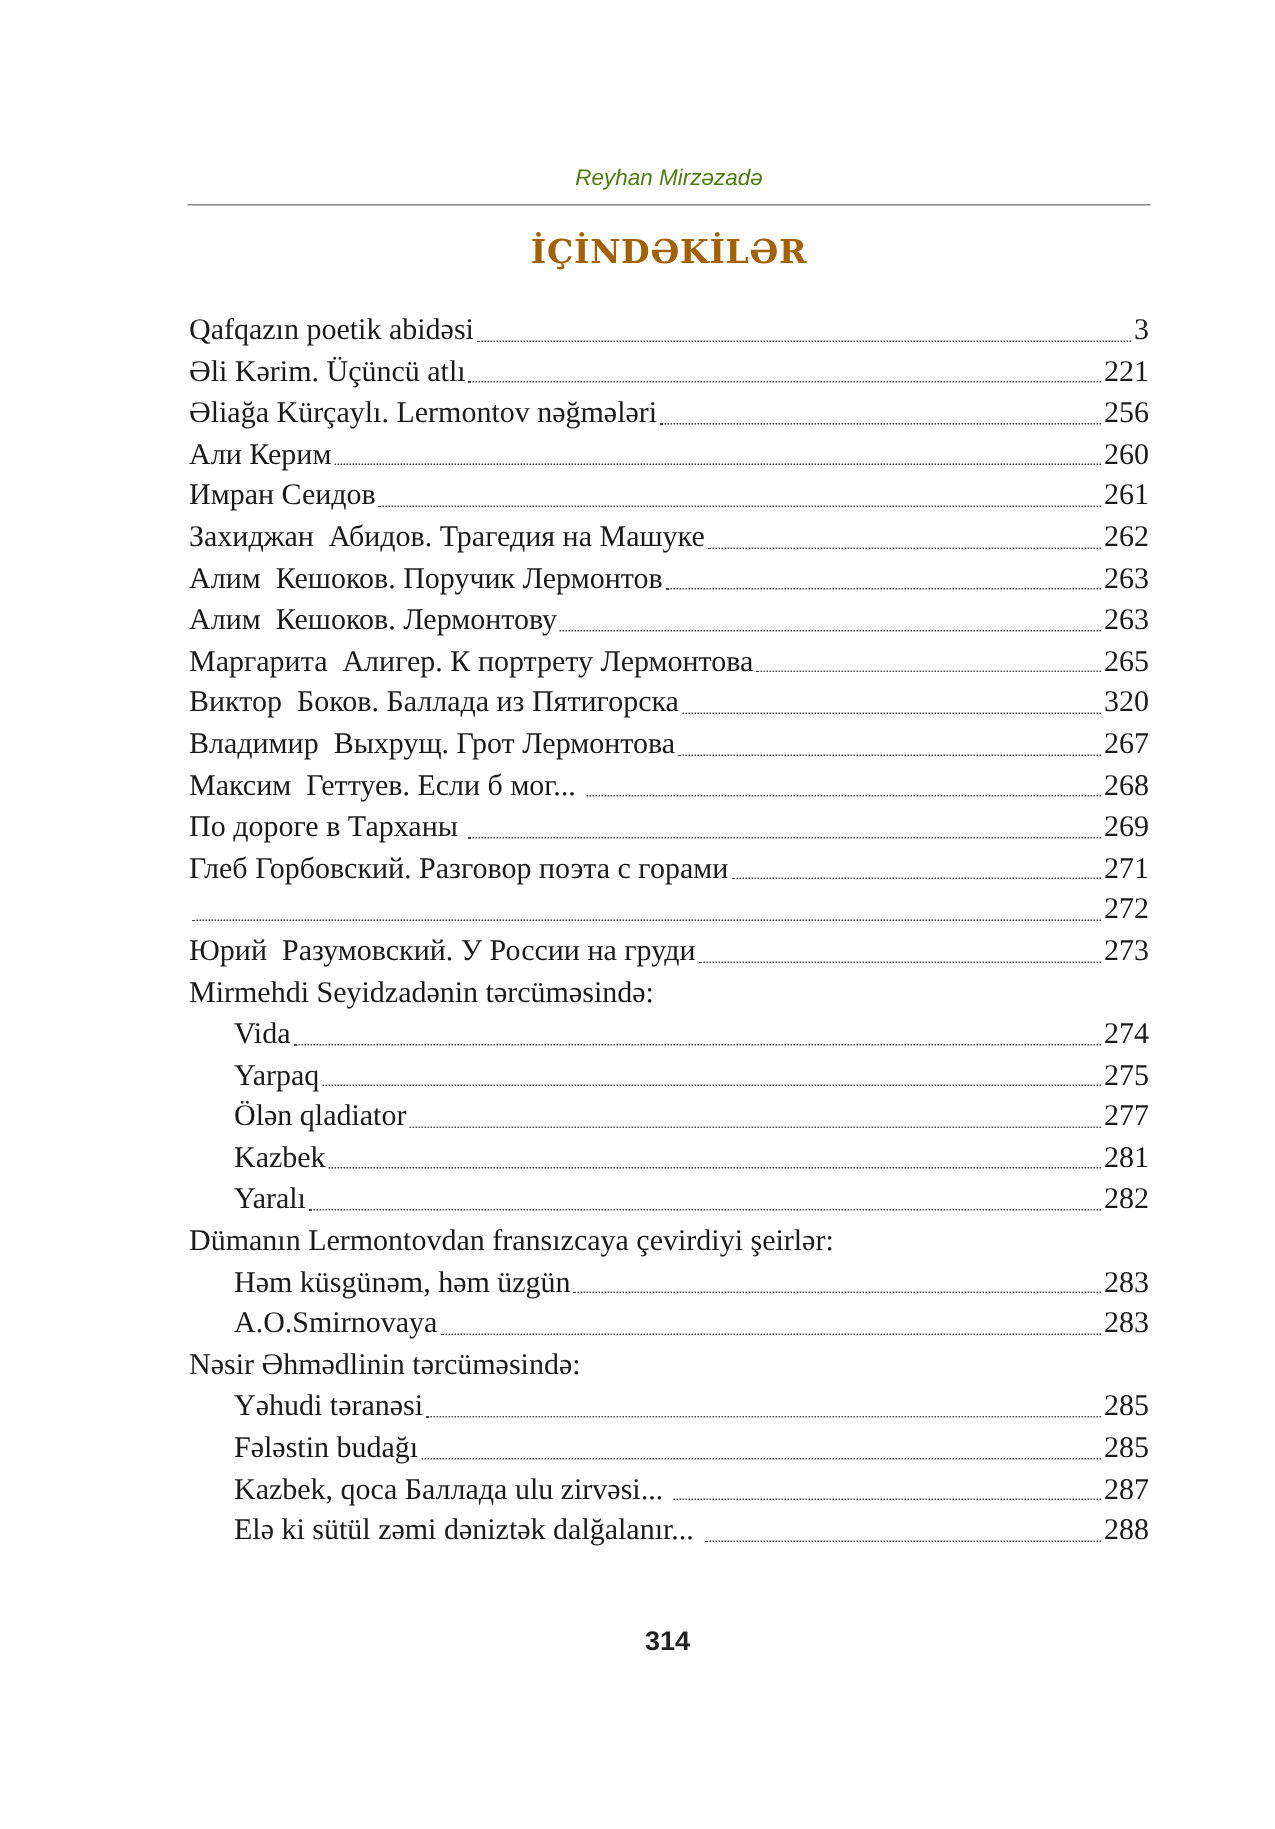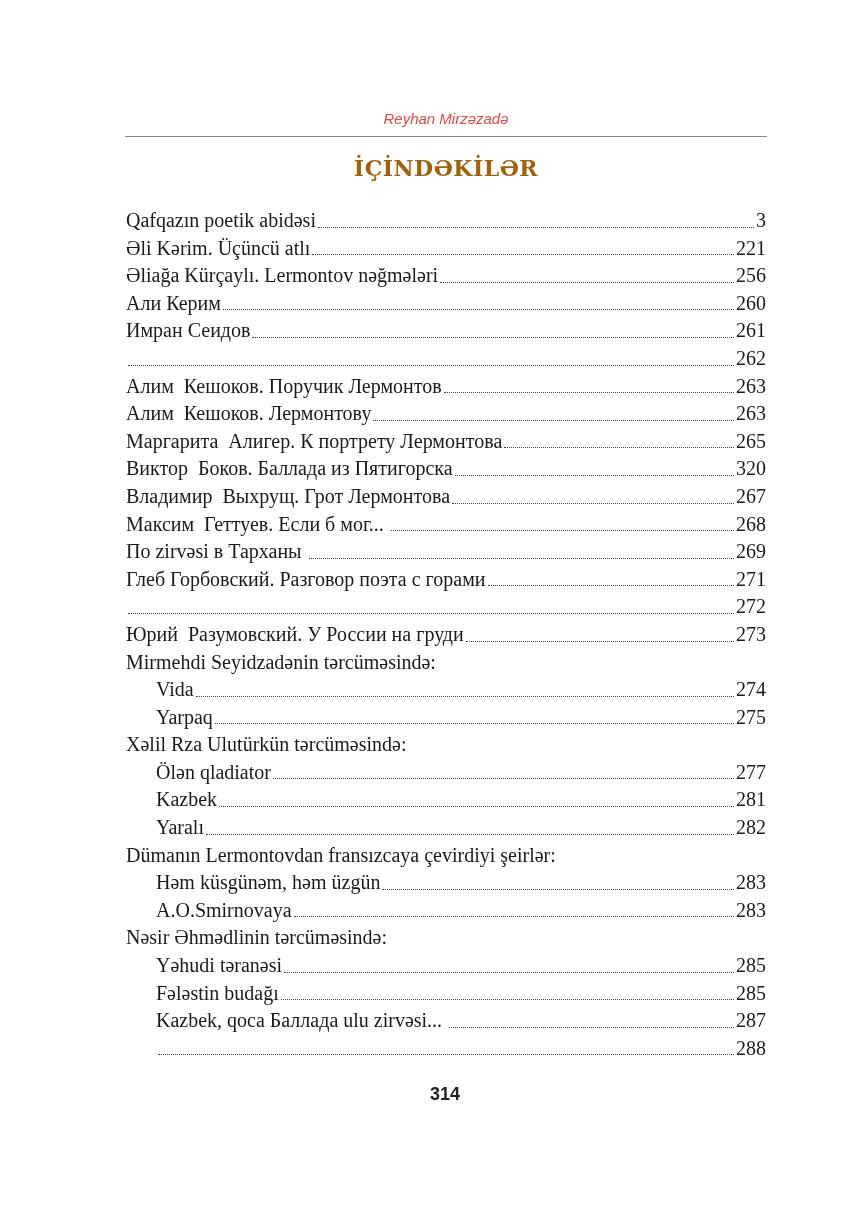--- a/index.html
+++ b/index.html
@@ -1,20 +1,20 @@
 <!DOCTYPE html>
 <html><head>
   <meta charset="utf-8">
   <style>
     html, body { margin: 0; padding: 0; background: #ffffff; }
     body { width: 850px; height: 1219px; position: relative; overflow: hidden; color: #1a1a1a; }
     .running-head {
       position: absolute; left: 125px; width: 642px; top: 110px;
       text-align: center; font-family: "Liberation Sans", sans-serif;
-      font-style: italic; font-size: 15px; color: #ef4444;
+      font-style: italic; font-size: 15px; color: #4d7c0f;
     }
     .head-rule {
       position: absolute; left: 125px; width: 642px; top: 136px;
       height: 0; border-top: 1px solid #888;
     }
     .toc-title {
       position: absolute; left: 125px; width: 642px; top: 155px;
       text-align: center; font-family: "DejaVu Serif", serif;
       font-weight: bold; font-size: 22px; letter-spacing: 0.5px; color: #a16207;
     }
@@ -68,20 +68,21 @@
       <span class="t" style="white-space: pre;">Али Керим</span>
       <span class="d"></span>
       <span class="p">260</span>
     </div>
     <div class="row">
       <span class="t" style="white-space: pre;">Имран Сеидов</span>
       <span class="d"></span>
       <span class="p">261</span>
     </div>
     <div class="row">
+      <span class="t" style="white-space: pre;">Захиджан  Абидов. Трагедия на Машуке</span>
       <span class="d"></span>
       <span class="p">262</span>
     </div>
     <div class="row">
       <span class="t" style="white-space: pre;">Алим  Кешоков. Поручик Лермонтов</span>
       <span class="d"></span>
       <span class="p">263</span>
     </div>
     <div class="row">
       <span class="t" style="white-space: pre;">Алим  Кешоков. Лермонтову</span>
@@ -102,21 +103,21 @@
       <span class="t" style="white-space: pre;">Владимир  Выхрущ. Грот Лермонтова</span>
       <span class="d"></span>
       <span class="p">267</span>
     </div>
     <div class="row">
       <span class="t" style="white-space: pre;">Максим  Геттуев. Если б мог... </span>
       <span class="d"></span>
       <span class="p">268</span>
     </div>
     <div class="row">
-      <span class="t" style="white-space: pre;">По zirvəsi в Тарханы </span>
+      <span class="t" style="white-space: pre;">По дороге в Тарханы </span>
       <span class="d"></span>
       <span class="p">269</span>
     </div>
     <div class="row">
       <span class="t" style="white-space: pre;">Глеб Горбовский. Разговор поэта с горами</span>
       <span class="d"></span>
       <span class="p">271</span>
     </div>
     <div class="row">
       <span class="d"></span>
@@ -132,23 +133,20 @@
     </div>
     <div class="row sub">
       <span class="t" style="white-space: pre;">Vida</span>
       <span class="d"></span>
       <span class="p">274</span>
     </div>
     <div class="row sub">
       <span class="t" style="white-space: pre;">Yarpaq</span>
       <span class="d"></span>
       <span class="p">275</span>
-    </div>
-    <div class="row heading">
-      <span class="t" style="white-space: pre;">Xəlil Rza Ulutürkün tərcüməsində:</span>
     </div>
     <div class="row sub">
       <span class="t" style="white-space: pre;">Ölən qladiator</span>
       <span class="d"></span>
       <span class="p">277</span>
     </div>
     <div class="row sub">
       <span class="t" style="white-space: pre;">Kazbek</span>
       <span class="d"></span>
       <span class="p">281</span>
@@ -183,18 +181,19 @@
       <span class="t" style="white-space: pre;">Fələstin budağı</span>
       <span class="d"></span>
       <span class="p">285</span>
     </div>
     <div class="row sub">
       <span class="t" style="white-space: pre;">Kazbek, qoca Баллада ulu zirvəsi... </span>
       <span class="d"></span>
       <span class="p">287</span>
     </div>
     <div class="row sub">
+      <span class="t" style="white-space: pre;">Elə ki sütül zəmi dəniztək dalğalanır... </span>
       <span class="d"></span>
       <span class="p">288</span>
     </div>
   </div>
 
 <div class="page-number">314</div>
 
 </body></html>

